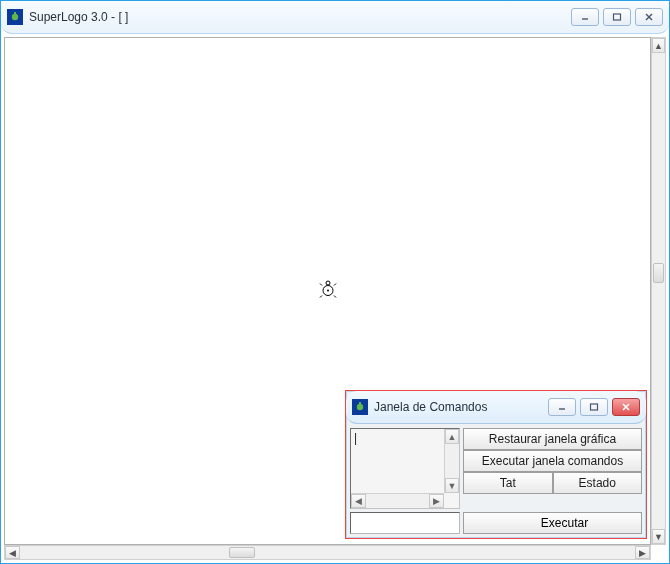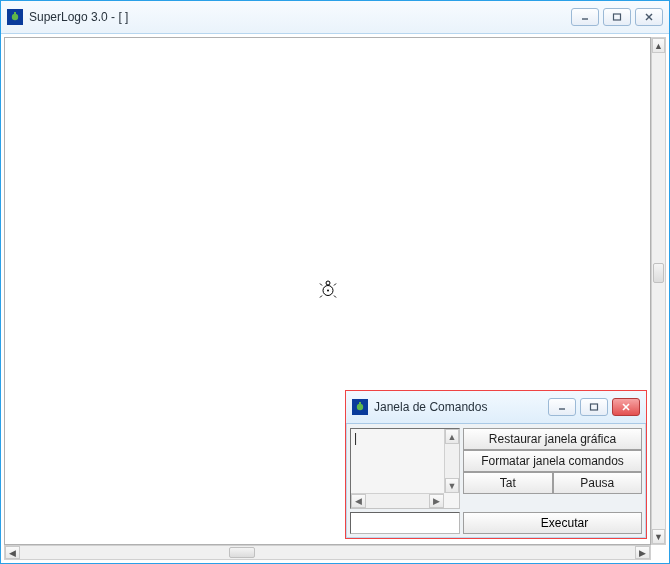--- a/index.html
+++ b/index.html
@@ -21,20 +21,21 @@
     display: flex;
     flex-direction: column;
   }
   .titlebar {
     height: 30px;
     background: linear-gradient(#f7fbff, #eaf3fb);
     border-bottom: 1px solid #b7d6ef;
     display: flex;
     align-items: center;
     padding: 16px 6px;
+    border-radius: 11px;
   }
   .app-icon {
     width: 16px; height: 16px;
     background: #0a3b9b;
     display: flex;
     align-items: center;
     justify-content: center;
     margin-right: 6px;
   }
   .app-icon svg { width: 12px; height: 12px; }
@@ -323,25 +324,25 @@
               <div style="flex:1"></div>
               <div class="a">▶</div>
             </div>
           </div>
 
           <div class="btn-panel">
             <div class="btnrow">
                 <div class="wbtn">Restaurar janela gráfica</div>
               </div>
             <div class="btnrow">
-                <div class="wbtn">Formatar janela comandos</div>
+                <div class="wbtn">Executar janela comandos</div>
               </div>
             <div class="btnrow">
               <div class="wbtn">Tat</div>
-              <div class="wbtn">Pausa</div>
+              <div class="wbtn">Estado</div>
             </div>
           </div>
 
           <div class="cmdline"></div>
           <div class="exec-btn">Executar</div>
         </div>
       </div>
 
     </div>
   </div>

